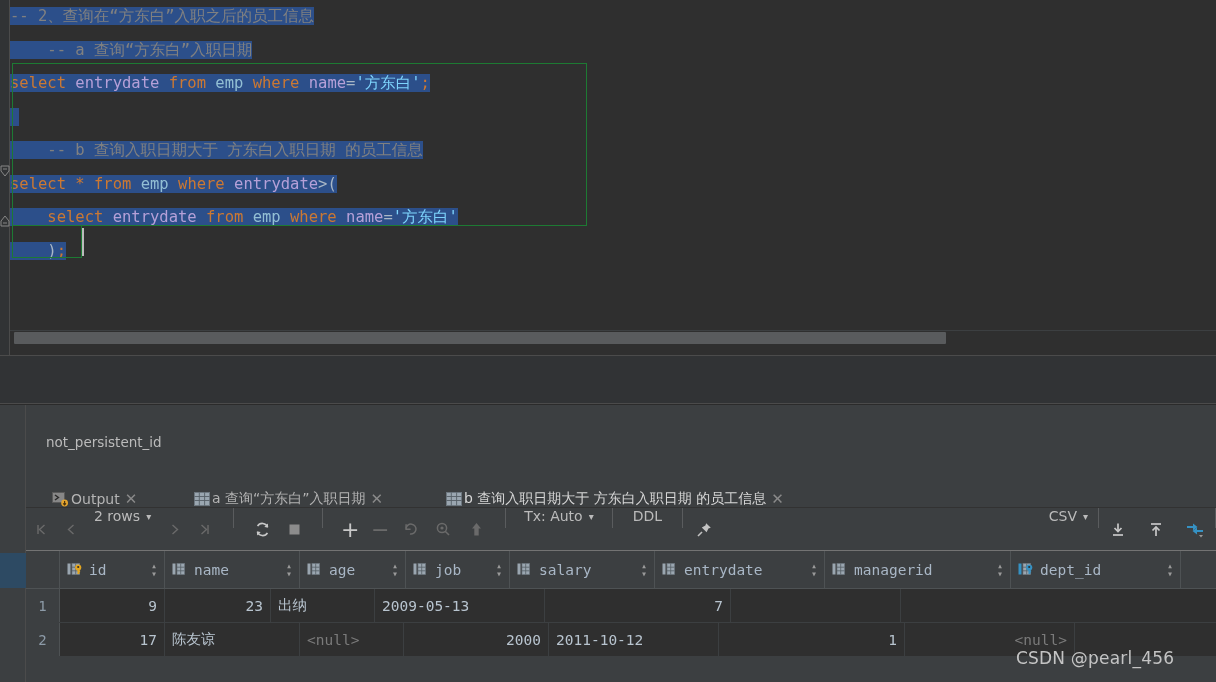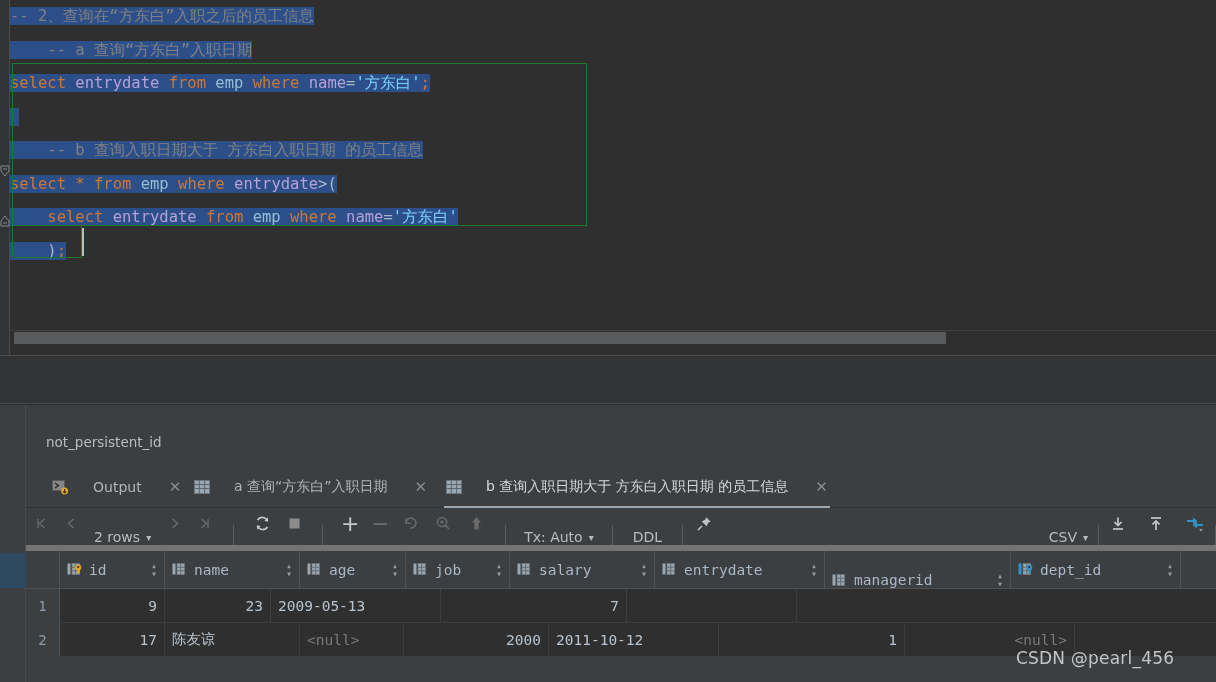--- a/index.html
+++ b/index.html
@@ -99,42 +99,42 @@
     position: absolute; left: 46px; top: 434px;
     font-size: 13.5px; color: #bbbbbb;
     font-family: "DejaVu Sans", sans-serif;
   }
 
   .tabbar {
     position: absolute; left: 26px; top: 466px; width: 1190px; height: 42px;
     background: #3c3f41; border-bottom: 1px solid #323232;
   }
   .tab {
-    position: absolute; top: 0; height: 42px;
-    display: flex; align-items: center; gap: 24px;
+    position: absolute; top: 12px; height: 42px;
+    display: flex; align-items: center; gap: 2px;
     padding: 0 8px;
     font-size: 14px; color: #b4b4b4;
     font-family: "DejaVu Sans", sans-serif;
     cursor: default;
   }
   .tab.active { color: #d8d8d8; }
   .tab.active::after {
     content: ""; position: absolute; left: 6px; right: 6px; bottom: 0;
     height: 2.5px; background: #9aa7b0;
   }
   .tab-close { color: #8a8a8a; font-size: 15px; margin-left: 3px; }
 
   .icon-grid { width: 16px; height: 14px; flex: 0 0 auto; }
   .icon-output { width: 17px; height: 15px; flex: 0 0 auto; }
 
   
   .toolbar {
     position: absolute; left: 26px; top: 508px; width: 1190px; height: 43px;
-    background: #3c3f41; border-bottom: 6px solid #737373;
-    display: flex; align-items: flex-end;
+    background: #3c3f41; border-bottom: 1px solid #737373;
+    display: flex; align-items: flex-start;
   }
   .tb-btn {
     display: flex; align-items: center; justify-content: center;
     height: 43px; color: #a2a2a2; flex: 0 0 auto;
   }
   .tb-sep {
     width: 1px; height: 20px; background: #5a5c5e; flex: 0 0 auto;
   }
   .tb-text {
     font-size: 14px; color: #bbbbbb; display: flex; align-items: center; gap: 6px;
@@ -462,21 +462,21 @@
           <span style="display: flex;">
             <svg width="17" height="15" viewBox="0 0 17 15">
               <rect x="0.5" y="1.5" width="3" height="11" fill="#9aa6b0"></rect>
               <rect x="5" y="1.5" width="7.5" height="11" fill="#9aa6b0" stroke="#6e7880" stroke-width="0.7"></rect>
               <path d="M5 5.2 H12.5 M5 8.8 H12.5 M8.7 1.5 V12.5" stroke="#565f66" stroke-width="0.8"></path>
             </svg>
           </span>
           <span class="hname">entrydate</span>
           <span class="sortarrow">▴<br>▾</span>
         </div>
-        <div class="gh-cell" style="width: 186px; flex: 0 0 186px; align-items: flex-end;">
+        <div class="gh-cell" style="width: 186px; flex: 0 0 186px;">
           <span style="display: flex;">
             <svg width="17" height="15" viewBox="0 0 17 15">
               <rect x="0.5" y="1.5" width="3" height="11" fill="#9aa6b0"></rect>
               <rect x="5" y="1.5" width="7.5" height="11" fill="#9aa6b0" stroke="#6e7880" stroke-width="0.7"></rect>
               <path d="M5 5.2 H12.5 M5 8.8 H12.5 M8.7 1.5 V12.5" stroke="#565f66" stroke-width="0.8"></path>
             </svg>
           </span>
           <span class="hname">managerid</span>
           <span class="sortarrow">▴<br>▾</span>
         </div>
@@ -493,20 +493,21 @@
           </span>
           <span class="hname">dept_id</span>
           <span class="sortarrow">▴<br>▾</span>
         </div>
       </div>
     <div id="grid-body">
         <div class="grid-row">
           <div class="rownum">1</div>
           <div class="gc num" style="width: 105px; flex: 0 0 105px;">9</div>
           <div class="gc num" style="width: 106px; flex: 0 0 106px;">23</div>
+          <div class="gc" style="width: 104px; flex: 0 0 104px;">出纳</div>
           <div class="gc" style="width: 170px; flex: 0 0 170px;">2009-05-13</div>
           <div class="gc num" style="width: 186px; flex: 0 0 186px;">7</div>
           <div class="gc num" style="width: 170px; flex: 0 0 170px;"></div>
         </div>
         <div class="grid-row">
           <div class="rownum">2</div>
           <div class="gc num" style="width: 105px; flex: 0 0 105px;">17</div>
           <div class="gc" style="width: 135px; flex: 0 0 135px;">陈友谅</div>
           <div class="gc nullv" style="width: 104px; flex: 0 0 104px;">&lt;null&gt;</div>
           <div class="gc num" style="width: 145px; flex: 0 0 145px;">2000</div>

